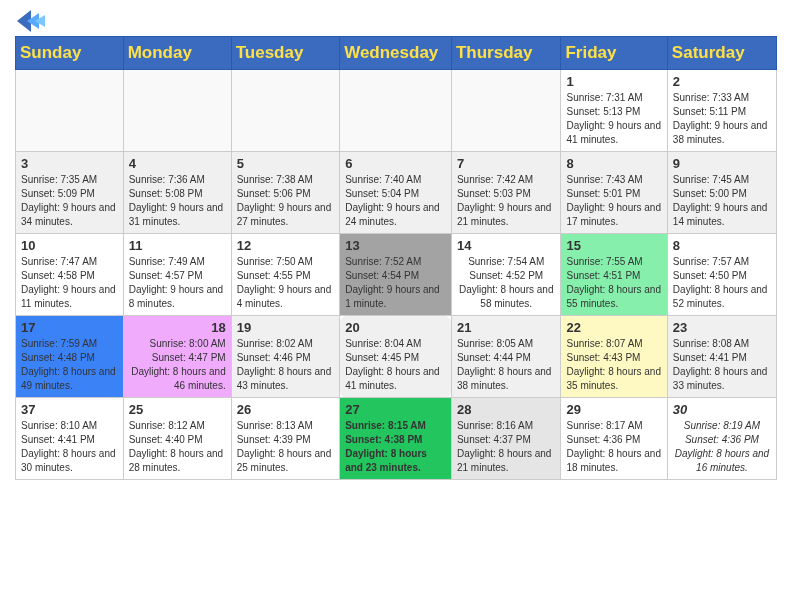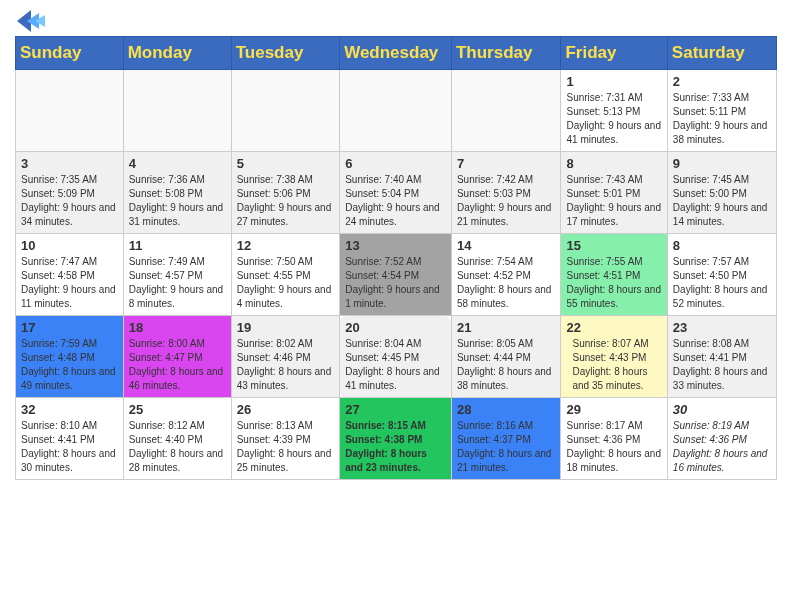--- a/index.html
+++ b/index.html
@@ -167,21 +167,21 @@
 Daylight: 9 hours and 4 minutes.</div>
           </td>
           <td style="background: #a3a3a3;">
             <span class="day-number">13</span>
             <div class="day-info" style="white-space: pre-line;">Sunrise: 7:52 AM
 Sunset: 4:54 PM
 Daylight: 9 hours and 1 minute.</div>
           </td>
           <td style="background: rgb(255, 255, 255);">
             <span class="day-number">14</span>
-            <div class="day-info" style="white-space: pre-line;">Sunrise: 7:54 AM
+            <div class="day-info" style="white-space: pre-line; text-align: center;">Sunrise: 7:54 AM
 Sunset: 4:52 PM
 Daylight: 8 hours and 58 minutes.</div>
           </td>
           <td style="background: #86efac;">
             <span class="day-number">15</span>
             <div class="day-info" style="white-space: pre-line;">Sunrise: 7:55 AM
 Sunset: 4:51 PM
 Daylight: 8 hours and 55 minutes.</div>
           </td>
           <td style="background: rgb(255, 255, 255);">
@@ -191,21 +191,21 @@
 Daylight: 8 hours and 52 minutes.</div>
           </td>
         </tr>
         <tr>
           <td style="background: #3b82f6;">
             <span class="day-number">17</span>
             <div class="day-info" style="white-space: pre-line;">Sunrise: 7:59 AM
 Sunset: 4:48 PM
 Daylight: 8 hours and 49 minutes.</div>
           </td>
-          <td style="background: #d946ef;">
+          <td style="background: #f0abfc; text-align: right;">
             <span class="day-number">18</span>
             <div class="day-info" style="white-space: pre-line;">Sunrise: 8:00 AM
 Sunset: 4:47 PM
 Daylight: 8 hours and 46 minutes.</div>
           </td>
           <td style="background: rgb(240, 240, 240);">
             <span class="day-number">19</span>
             <div class="day-info" style="white-space: pre-line;">Sunrise: 8:02 AM
 Sunset: 4:46 PM
 Daylight: 8 hours and 43 minutes.</div>
@@ -217,34 +217,34 @@
 Daylight: 8 hours and 41 minutes.</div>
           </td>
           <td style="background: rgb(240, 240, 240);">
             <span class="day-number">21</span>
             <div class="day-info" style="white-space: pre-line;">Sunrise: 8:05 AM
 Sunset: 4:44 PM
 Daylight: 8 hours and 38 minutes.</div>
           </td>
           <td style="background: #fef9c3;">
             <span class="day-number">22</span>
-            <div class="day-info" style="white-space: pre-line; margin-left: 6px;">Sunrise: 8:07 AM
+            <div class="day-info" style="white-space: pre-line;">Sunrise: 8:07 AM
 Sunset: 4:43 PM
 Daylight: 8 hours and 35 minutes.</div>
           </td>
           <td style="background: rgb(240, 240, 240);">
             <span class="day-number">23</span>
             <div class="day-info" style="white-space: pre-line;">Sunrise: 8:08 AM
 Sunset: 4:41 PM
 Daylight: 8 hours and 33 minutes.</div>
           </td>
         </tr>
         <tr>
           <td style="background: rgb(255, 255, 255);">
-            <span class="day-number">32</span>
+            <span class="day-number">37</span>
             <div class="day-info" style="white-space: pre-line;">Sunrise: 8:10 AM
 Sunset: 4:41 PM
 Daylight: 8 hours and 30 minutes.</div>
           </td>
           <td style="background: rgb(255, 255, 255);">
             <span class="day-number">25</span>
             <div class="day-info" style="white-space: pre-line;">Sunrise: 8:12 AM
 Sunset: 4:40 PM
 Daylight: 8 hours and 28 minutes.</div>
           </td>
@@ -253,34 +253,34 @@
             <div class="day-info" style="white-space: pre-line;">Sunrise: 8:13 AM
 Sunset: 4:39 PM
 Daylight: 8 hours and 25 minutes.</div>
           </td>
           <td style="background: #22c55e;">
             <span class="day-number">27</span>
             <div class="day-info" style="white-space: pre-line; font-weight: bold;">Sunrise: 8:15 AM
 Sunset: 4:38 PM
 Daylight: 8 hours and 23 minutes.</div>
           </td>
-          <td style="background: #3b82f6;">
+          <td style="background: #e5e5e5;">
             <span class="day-number">28</span>
             <div class="day-info" style="white-space: pre-line;">Sunrise: 8:16 AM
 Sunset: 4:37 PM
 Daylight: 8 hours and 21 minutes.</div>
           </td>
           <td style="background: rgb(255, 255, 255);">
             <span class="day-number">29</span>
             <div class="day-info" style="white-space: pre-line;">Sunrise: 8:17 AM
 Sunset: 4:36 PM
 Daylight: 8 hours and 18 minutes.</div>
           </td>
           <td style="background: rgb(255, 255, 255); font-style: italic;">
             <span class="day-number">30</span>
-            <div class="day-info" style="white-space: pre-line;">Sunrise: 8:19 AM
+            <div class="day-info" style="white-space: pre-line; text-align: center;">Sunrise: 8:19 AM
 Sunset: 4:36 PM
 Daylight: 8 hours and 16 minutes.</div>
           </td>
         </tr>
       </tbody>
   </table>
 </div>
 
 </body></html>

